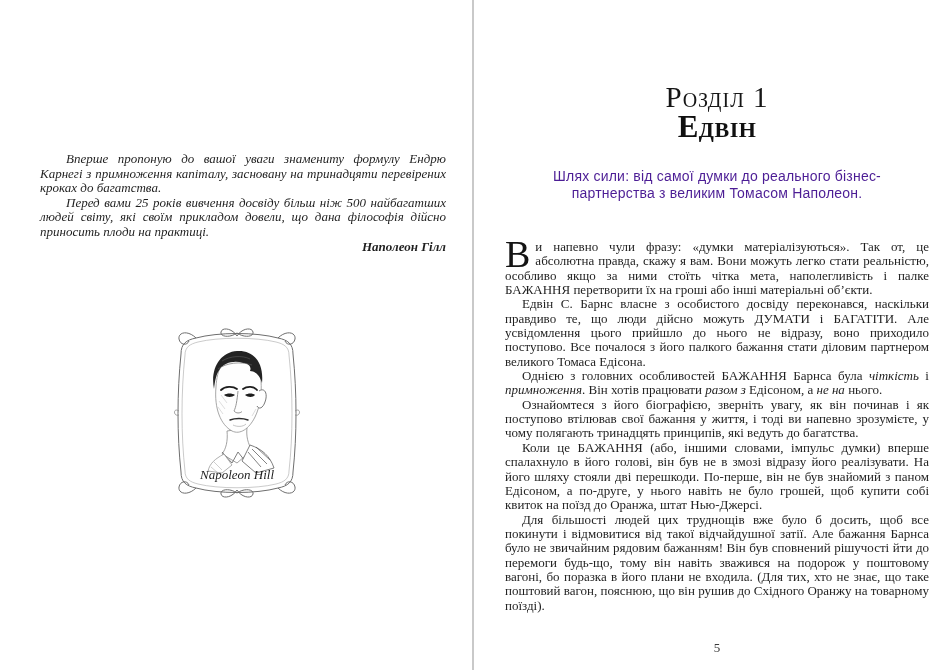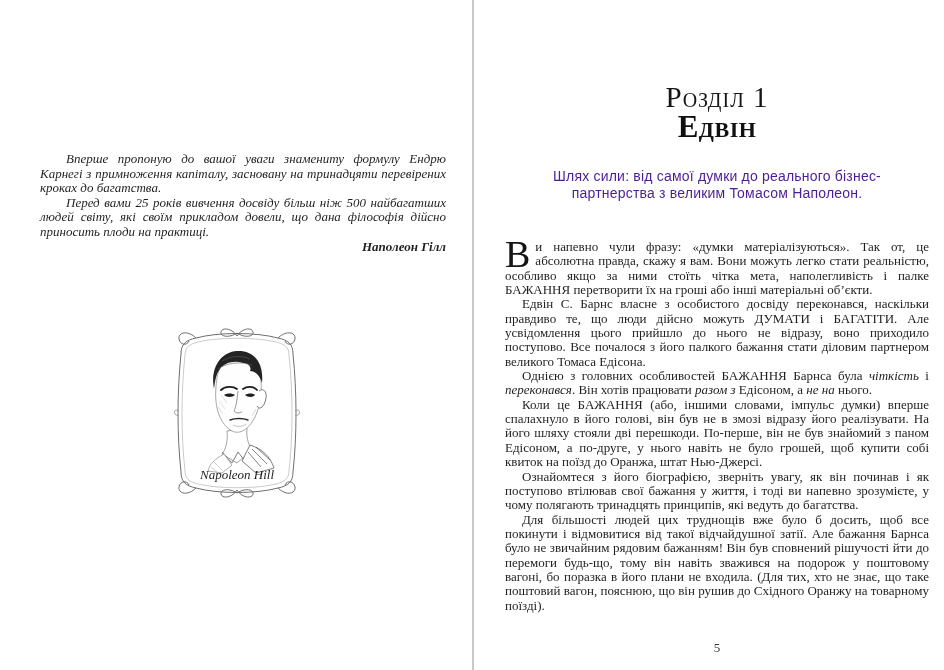--- a/index.html
+++ b/index.html
@@ -135,21 +135,21 @@
     <div class="chapter-title">Едвін</div>
 
     <div class="subtitle">
       <span>Шлях сили: від самої думки до реального бізнес-</span>
       <span>партнерства з великим Томасом Наполеон.</span>
     </div>
 
     <div class="body-text">
         <p class="has-dropcap"><span class="dropcap">В</span>и напевно чули фразу: «думки матеріалізуються». Так от, це абсолютна правда, скажу я вам. Вони можуть легко стати реальністю, особливо якщо за ними стоїть чітка мета, наполегливість і палке БАЖАННЯ перетворити їх на гроші або інші матеріальні об’єкти.</p>
         <p>Едвін С. Барнс власне з особистого досвіду переконався, наскільки правдиво те, що люди дійсно можуть ДУМАТИ і БАГАТІТИ. Але усвідомлення цього прийшло до нього не відразу, воно приходило поступово. Все почалося з його палкого бажання стати діловим партнером великого Томаса Едісона.</p>
-        <p>Однією з головних особливостей БАЖАННЯ Барнса була <i>чіткість</i> і <i>переконався</i>. Він хотів працювати <i>разом з</i> Едісоном, а <i>не на</i> нього.</p>
+        <p>Однією з головних особливостей БАЖАННЯ Барнса була <i>чіткість</i> і <i>примноження</i>. Він хотів працювати <i>разом з</i> Едісоном, а <i>не на</i> нього.</p>
+        <p>Ознайомтеся з його біографією, зверніть увагу, як він починав і як поступово втілював свої бажання у життя, і тоді ви напевно зрозумієте, у чому полягають тринадцять принципів, які ведуть до багатства.</p>
         <p>Коли це БАЖАННЯ (або, іншими словами, імпульс думки) вперше спалахнуло в його голові, він був не в змозі відразу його реалізувати. На його шляху стояли дві перешкоди. По-перше, він не був знайомий з паном Едісоном, а по-друге, у нього навіть не було грошей, щоб купити собі квиток на поїзд до Оранжа, штат Нью-Джерсі.</p>
-        <p>Ознайомтеся з його біографією, зверніть увагу, як він починав і як поступово втілював свої бажання у життя, і тоді ви напевно зрозумієте, у чому полягають тринадцять принципів, які ведуть до багатства.</p>
         <p>Для більшості людей цих труднощів вже було б досить, щоб все покинути і відмовитися від такої відчайдушної затії. Але бажання Барнса було не звичайним рядовим бажанням! Він був сповнений рішучості йти до перемоги будь-що, тому він навіть зважився на подорож у поштовому вагоні, бо поразка в його плани не входила. (Для тих, хто не знає, що таке поштовий вагон, пояснюю, що він рушив до Східного Оранжу на товарному поїзді).</p>
       </div>
 
     <div class="page-number">5</div>
   </div>
 </div>
 
 </body></html>

